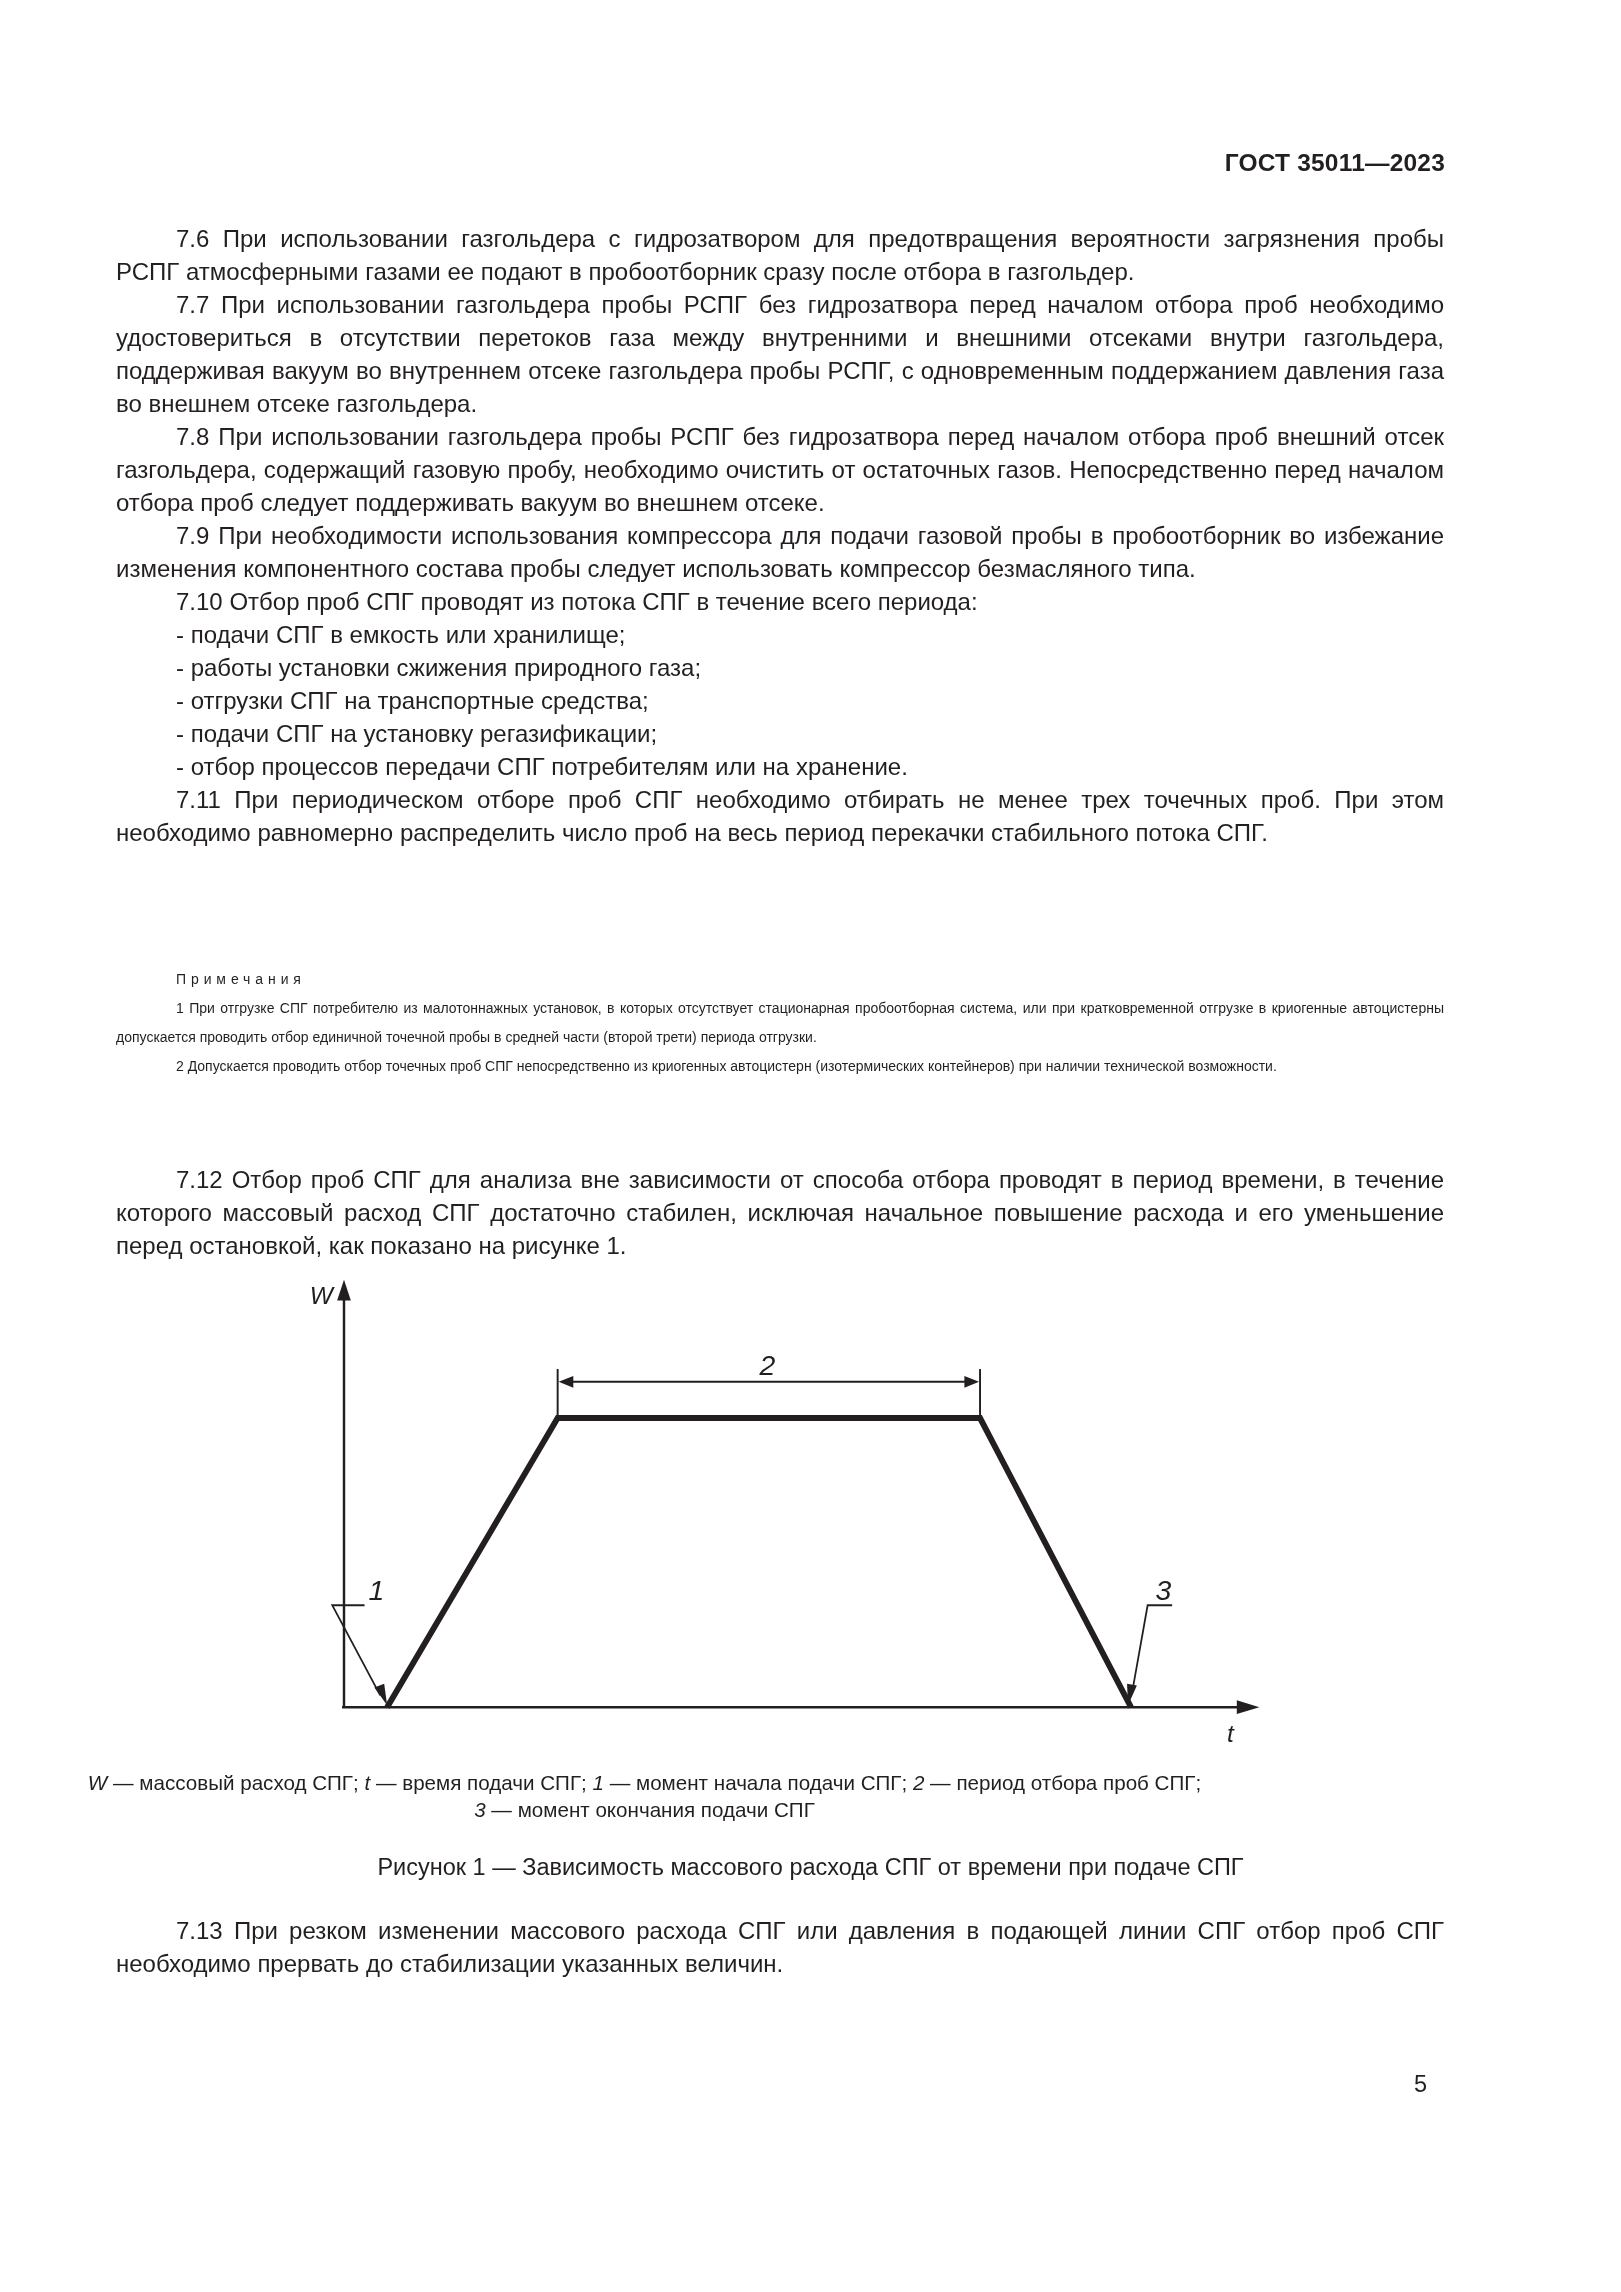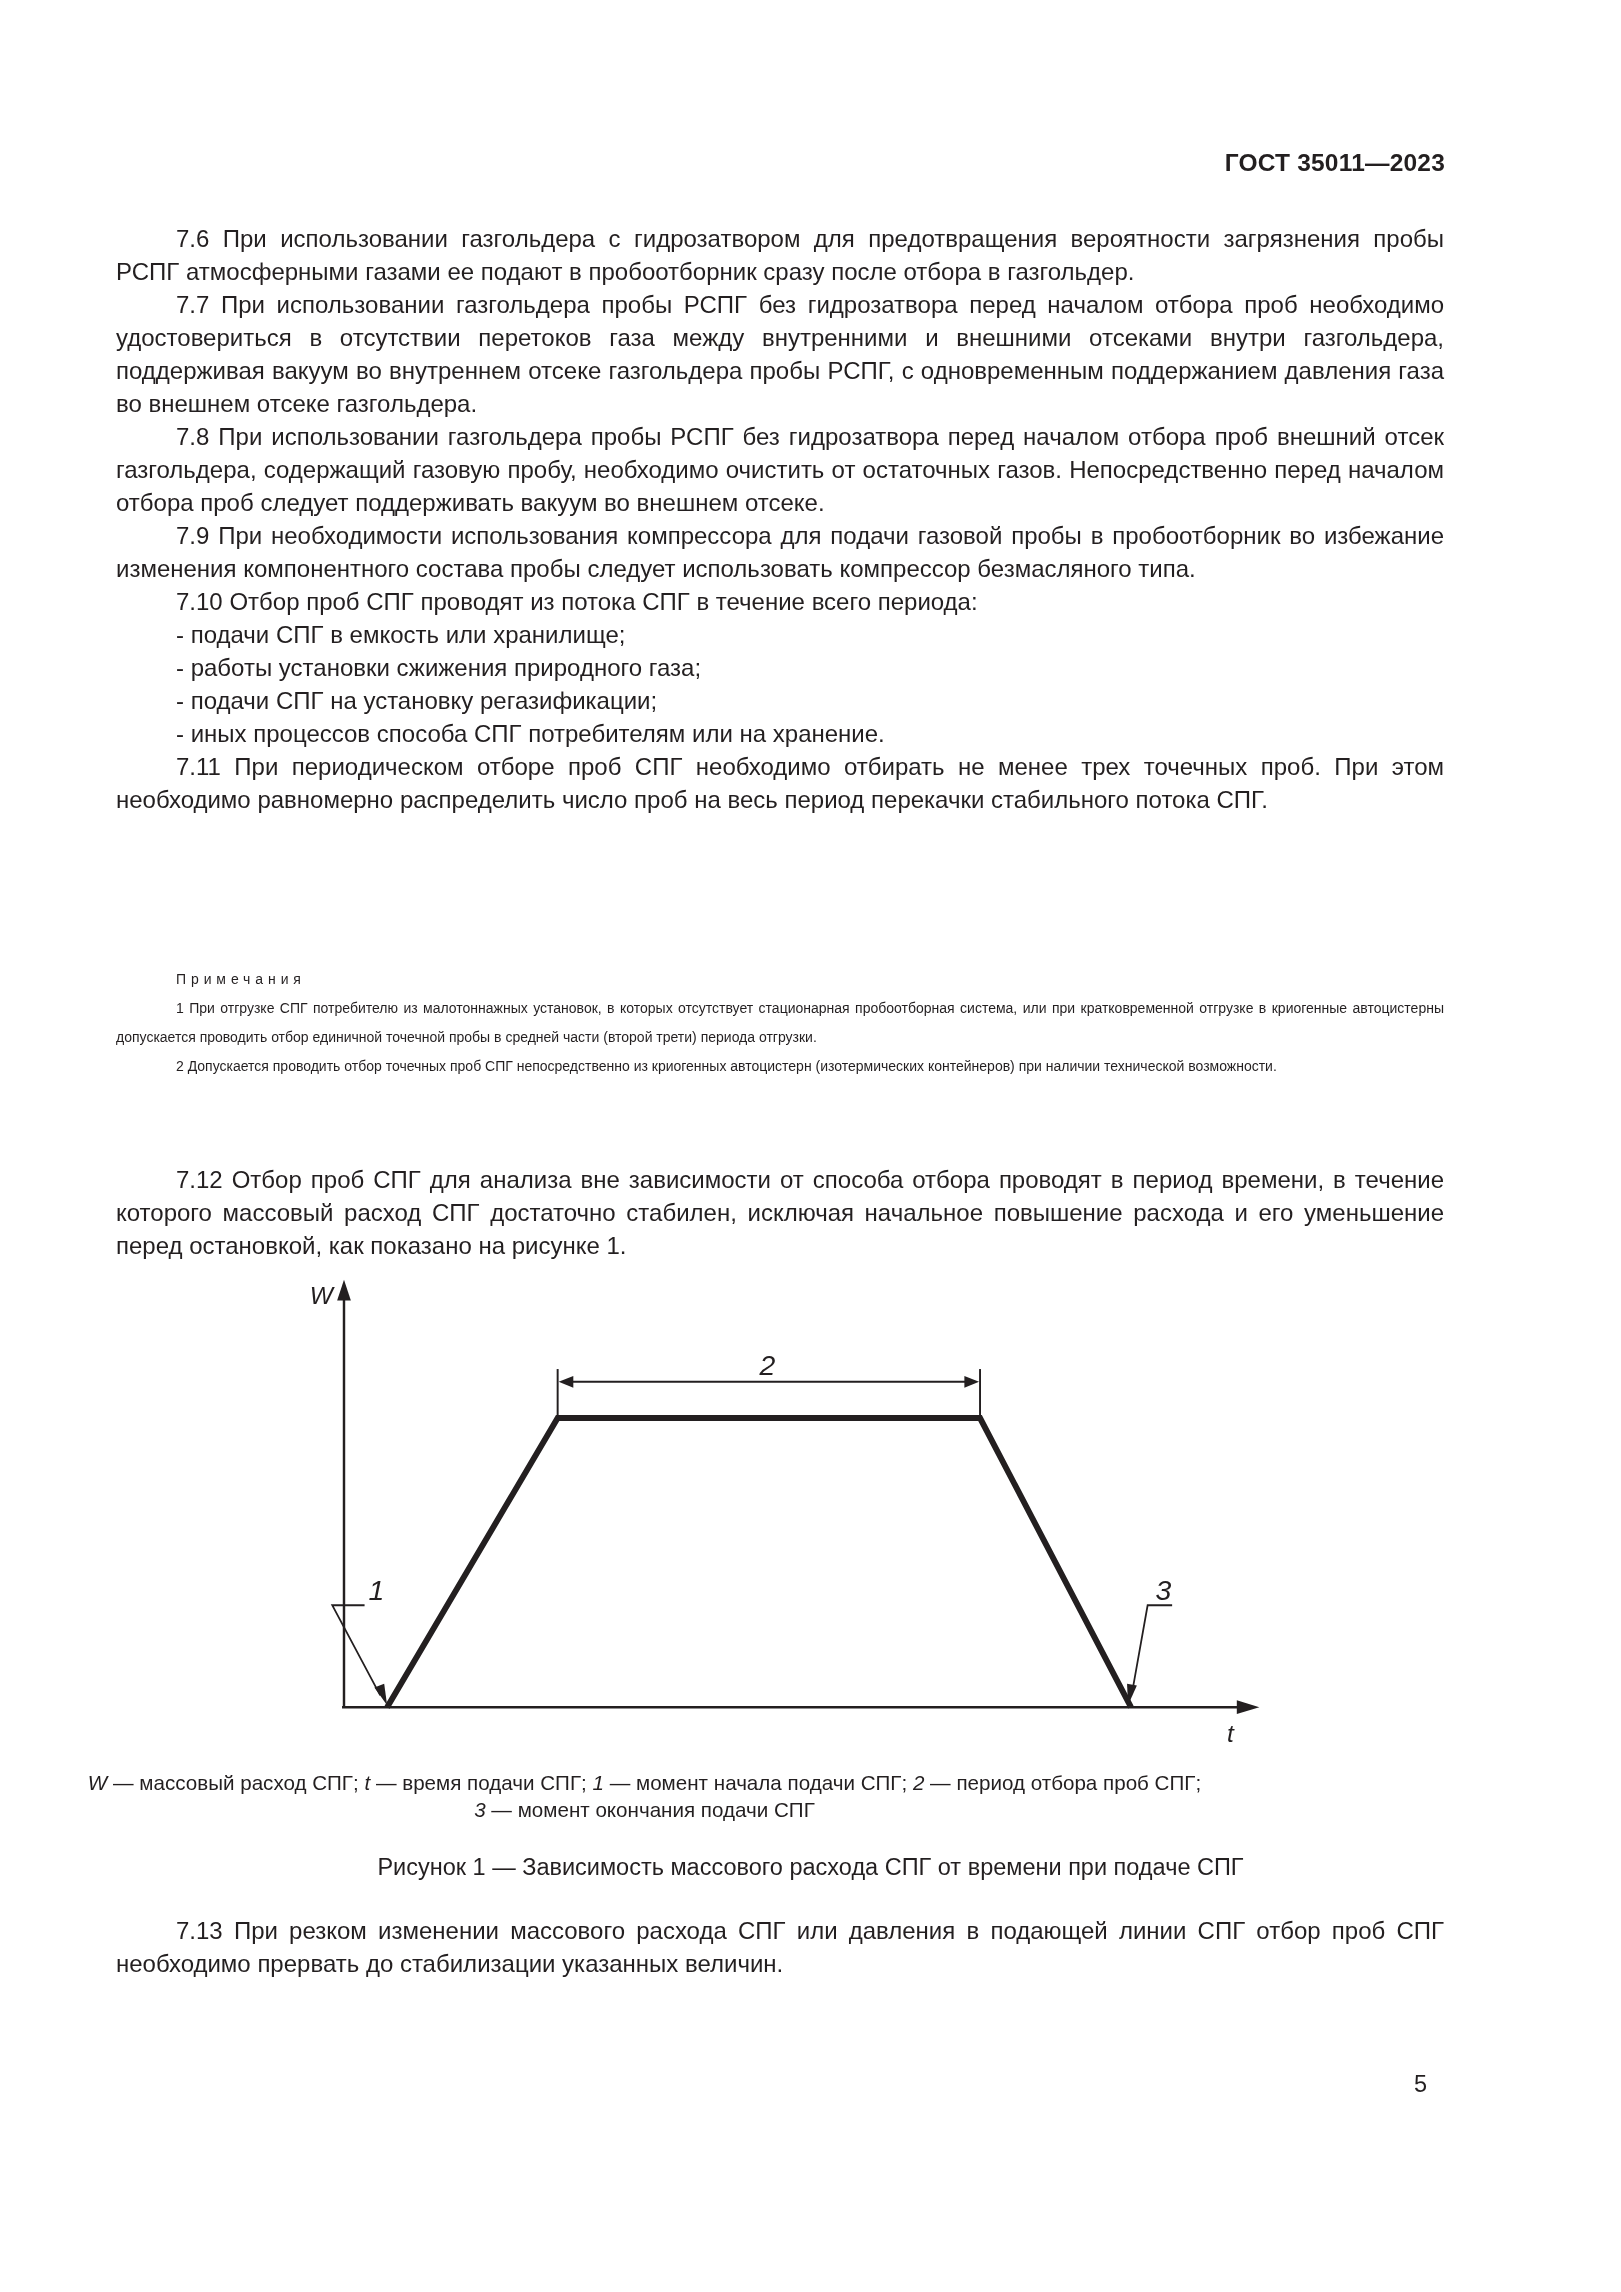--- a/index.html
+++ b/index.html
@@ -27,22 +27,23 @@
   <div class="header-code">ГОСТ 35011—2023</div>
 
   <div class="body-text" style="top:222px;">
     <p class="para">7.6 При использовании газгольдера с гидрозатвором для предотвращения вероятности загрязнения пробы РСПГ атмосферными газами ее подают в пробоотборник сразу после отбора в газгольдер.</p>
     <p class="para">7.7 При использовании газгольдера пробы РСПГ без гидрозатвора перед началом отбора проб необходимо удостовериться в отсутствии перетоков газа между внутренними и внешними отсеками внутри газгольдера, поддерживая вакуум во внутреннем отсеке газгольдера пробы РСПГ, с одновременным поддержанием давления газа во внешнем отсеке газгольдера.</p>
     <p class="para">7.8 При использовании газгольдера пробы РСПГ без гидрозатвора перед началом отбора проб внешний отсек газгольдера, содержащий газовую пробу, необходимо очистить от остаточных газов. Непосредственно перед началом отбора проб следует поддерживать вакуум во внешнем отсеке.</p>
     <p class="para">7.9 При необходимости использования компрессора для подачи газовой пробы в пробоотборник во избежание изменения компонентного состава пробы следует использовать компрессор безмасляного типа.</p>
     <p class="para">7.10 Отбор проб СПГ проводят из потока СПГ в течение всего периода:</p>
     <p class="list-item">- подачи СПГ в емкость или хранилище;</p>
     <p class="list-item">- работы установки сжижения природного газа;</p>
+    <p class="list-item">- отгрузки СПГ на транспортные средства;</p>
     <p class="list-item">- подачи СПГ на установку регазификации;</p>
-    <p class="list-item">- иных процессов способа СПГ потребителям или на хранение.</p>
+    <p class="list-item">- отбор процессов передачи СПГ потребителям или на хранение.</p>
     <p class="para">7.11 При периодическом отборе проб СПГ необходимо отбирать не менее трех точечных проб. При этом необходимо равномерно распределить число проб на весь период перекачки стабильного потока СПГ.</p>
   </div>
 
   <div class="notes" style="top:965px;">
     <p class="notes-title">Примечания</p>
     <p class="note">1  При отгрузке СПГ потребителю из малотоннажных установок, в которых отсутствует стационарная пробоотборная система, или при кратковременной отгрузке в криогенные автоцистерны допускается проводить отбор единичной точечной пробы в средней части (второй трети) периода отгрузки.</p>
     <p class="note">2  Допускается проводить отбор точечных проб СПГ непосредственно из криогенных автоцистерн (изотермических контейнеров) при наличии технической возможности.</p>
   </div>
 
   <div class="body-text" style="top:1163px;">

